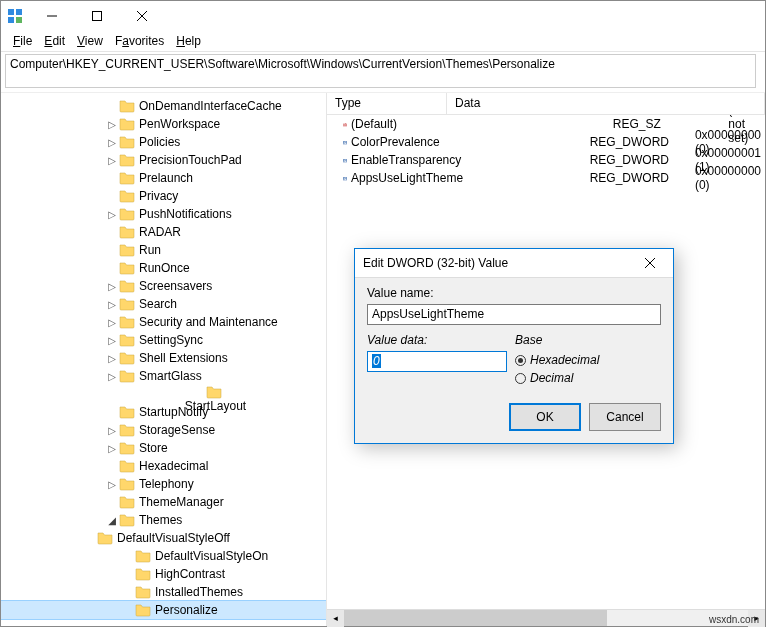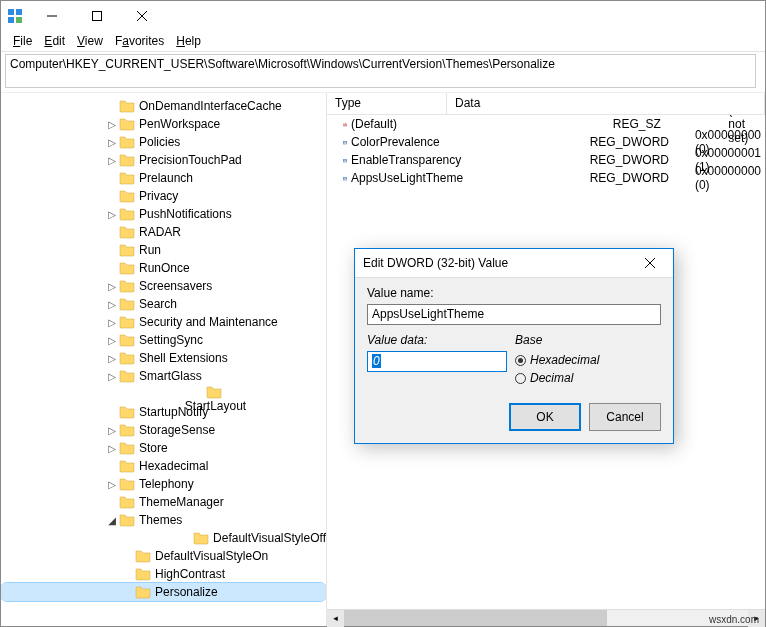--- a/index.html
+++ b/index.html
@@ -305,21 +305,21 @@
         </div>
         <div class="tline" style="padding-left: 104px;">
           <span class="arrow open">◢</span>
           <span class="folder">
             <svg viewBox="0 0 16 14">
               <path d="M1 2h5l1.5 2H15v8a1 1 0 0 1-1 1H2a1 1 0 0 1-1-1z" fill="#ffd76b" stroke="#caa63f" stroke-width="0.5"></path>
             </svg>
           </span>
           <span>Themes</span>
         </div>
-        <div class="tline" style="padding-left: 82px; justify-content: flex-end;">
+        <div class="tline" style="padding-left: 82px;">
           <span class="arrow"></span>
           <span class="folder">
             <svg viewBox="0 0 16 14">
               <path d="M1 2h5l1.5 2H15v8a1 1 0 0 1-1 1H2a1 1 0 0 1-1-1z" fill="#ffd76b" stroke="#caa63f" stroke-width="0.5"></path>
             </svg>
           </span>
           <span>DefaultVisualStyleOff</span>
         </div>
         <div class="tline" style="padding-left: 120px;">
           <span class="arrow"></span>
@@ -332,21 +332,30 @@
         </div>
         <div class="tline" style="padding-left: 120px;">
           <span class="arrow"></span>
           <span class="folder">
             <svg viewBox="0 0 16 14">
               <path d="M1 2h5l1.5 2H15v8a1 1 0 0 1-1 1H2a1 1 0 0 1-1-1z" fill="#ffd76b" stroke="#caa63f" stroke-width="0.5"></path>
             </svg>
           </span>
           <span>HighContrast</span>
         </div>
-        <div class="tline sel" style="padding-left: 120px; border-radius: 6px;">
+        <div class="tline" style="padding-left: 120px;">
+          <span class="arrow"></span>
+          <span class="folder">
+            <svg viewBox="0 0 16 14">
+              <path d="M1 2h5l1.5 2H15v8a1 1 0 0 1-1 1H2a1 1 0 0 1-1-1z" fill="#ffd76b" stroke="#caa63f" stroke-width="0.5"></path>
+            </svg>
+          </span>
+          <span>InstalledThemes</span>
+        </div>
+        <div class="tline sel" style="padding-left: 120px;">
           <span class="arrow"></span>
           <span class="folder">
             <svg viewBox="0 0 16 14">
               <path d="M1 2h5l1.5 2H15v8a1 1 0 0 1-1 1H2a1 1 0 0 1-1-1z" fill="#ffd76b" stroke="#caa63f" stroke-width="0.5"></path>
             </svg>
           </span>
           <span>Personalize</span>
         </div>
         <div class="tline" style="padding-left: 104px;"></div>
       </div>

